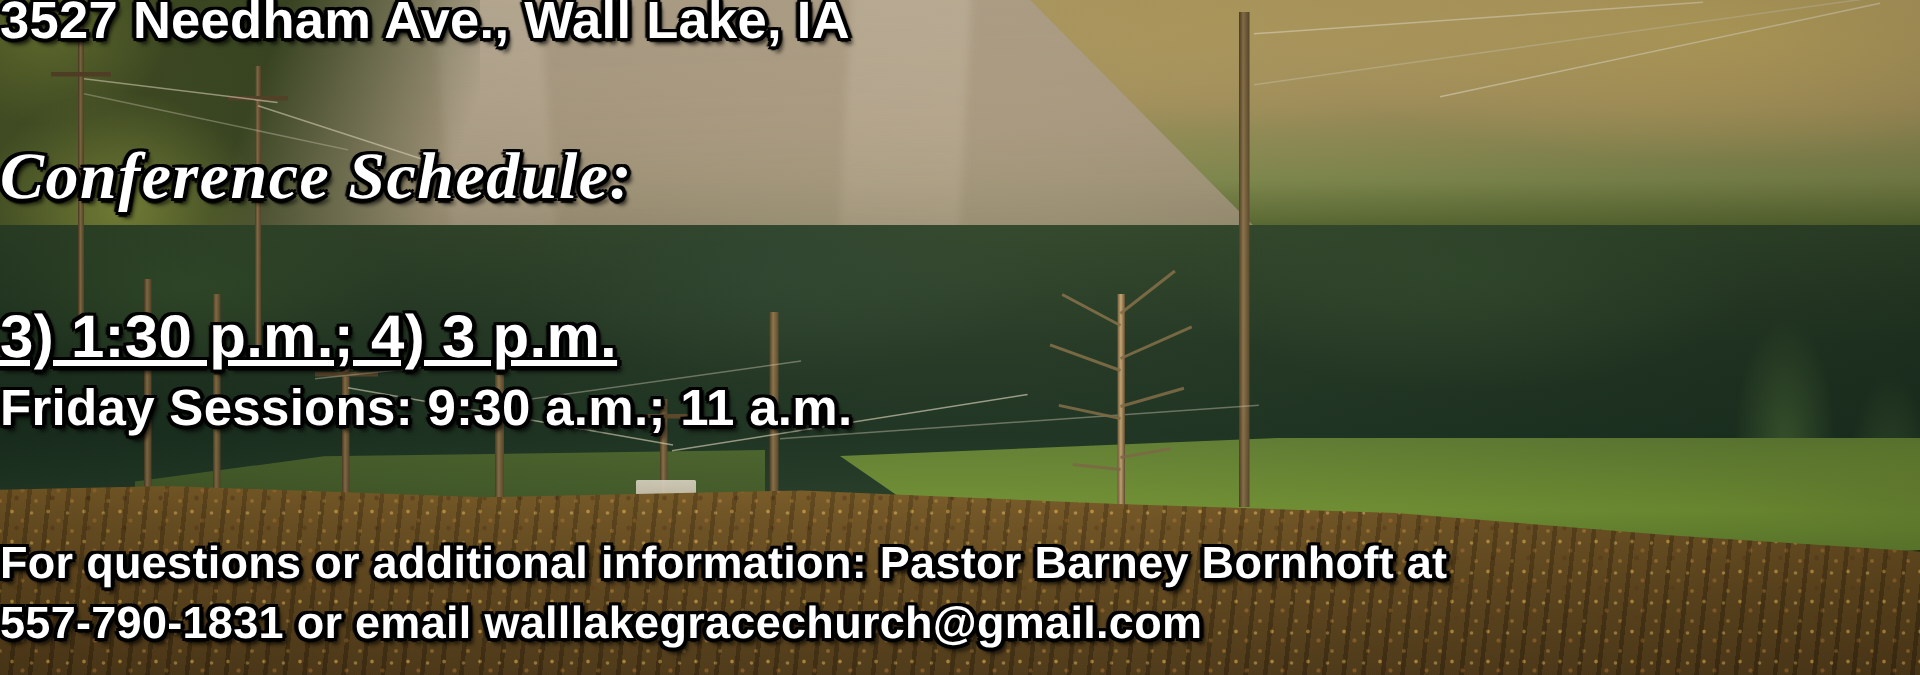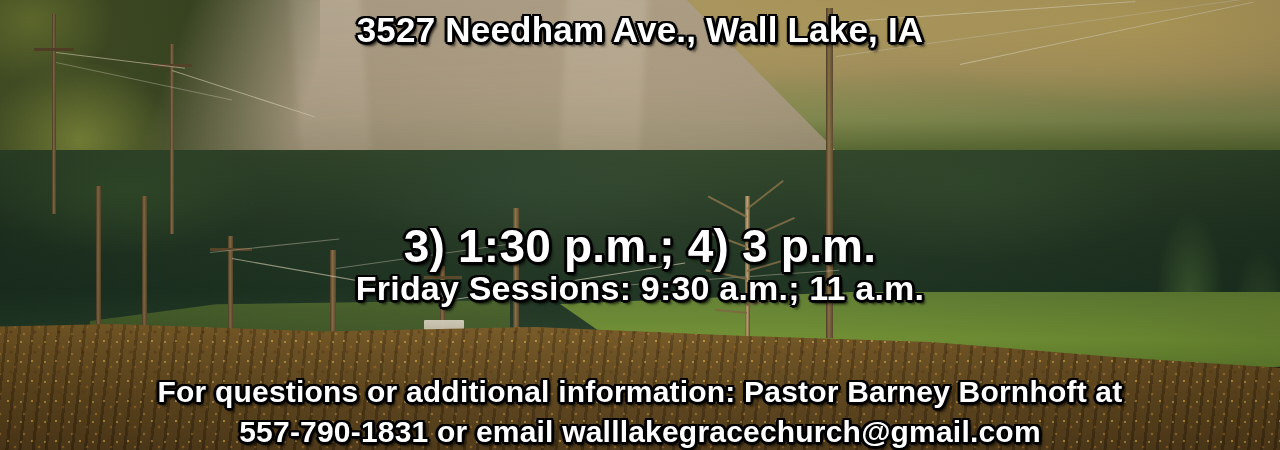--- a/index.html
+++ b/index.html
@@ -192,22 +192,20 @@
     inset: 0;
     background:
       radial-gradient(ellipse 900px 420px at 640px 190px, rgba(255,238,190,.06) 0%, rgba(0,0,0,.22) 100%);
     pointer-events: none;
   }
 
   
   .overlay {
     position: absolute;
     inset: 0;
-    text-align: center;
-    margin-top: 16px;
   }
   .line {
     position: absolute;
     left: 0;
     width: 1280px;
     color: #ffffff;
     font-weight: bold;
     white-space: nowrap;
     letter-spacing: .2px;
     
@@ -215,21 +213,21 @@
       -2px -2px 0 #000, 2px -2px 0 #000, -2px 2px 0 #000, 2px 2px 0 #000,
       -2px 0 0 #000, 2px 0 0 #000, 0 -2px 0 #000, 0 2px 0 #000,
       -3px 0 1px #000, 3px 0 1px #000, 0 3px 1px #000,
       3px 4px 3px rgba(0,0,0,.75);
   }
   .addr     { top: -6px;  font-size: 35px; }
   .schedule { top: 92px;  font-size: 44px;
               font-family: "Liberation Serif", serif;
               font-style: italic; letter-spacing: 1px; }
   .sat1     { top: 153px; font-size: 34px; }
-  .sat2     { top: 203px; font-size: 46px; }
+  .sat2     { top: 203px; font-size: 40px; text-decoration: underline; }
   .sun      { top: 253px; font-size: 34px; }
   .contact1 { top: 359px; font-size: 30px; }
   .contact2 { top: 399px; font-size: 30px; }
 </style>
 </head>
 <body>
 
 <div id="banner">
 
   <div class="photo">
@@ -302,20 +300,21 @@
       <div class="stubble"></div>
       <div class="stubble-rows"></div>
     </div>
 
     <div class="photo-grade"></div>
   </div>
 
   <div class="overlay">
     <div class="line addr">3527 Needham Ave., Wall Lake, IA</div>
 
+    <div class="line schedule">Conference Schedule:</div>
 
 
     <div class="line sat2">3) 1:30 p.m.; 4) 3 p.m.</div>
 
     <div class="line sun">Friday Sessions: 9:30 a.m.; 11 a.m.</div>
 
     <div class="line contact1">For questions or additional information: Pastor Barney Bornhoft at</div>
 
     <div class="line contact2">557-790-1831 or email walllakegracechurch@gmail.com</div>
   </div>

